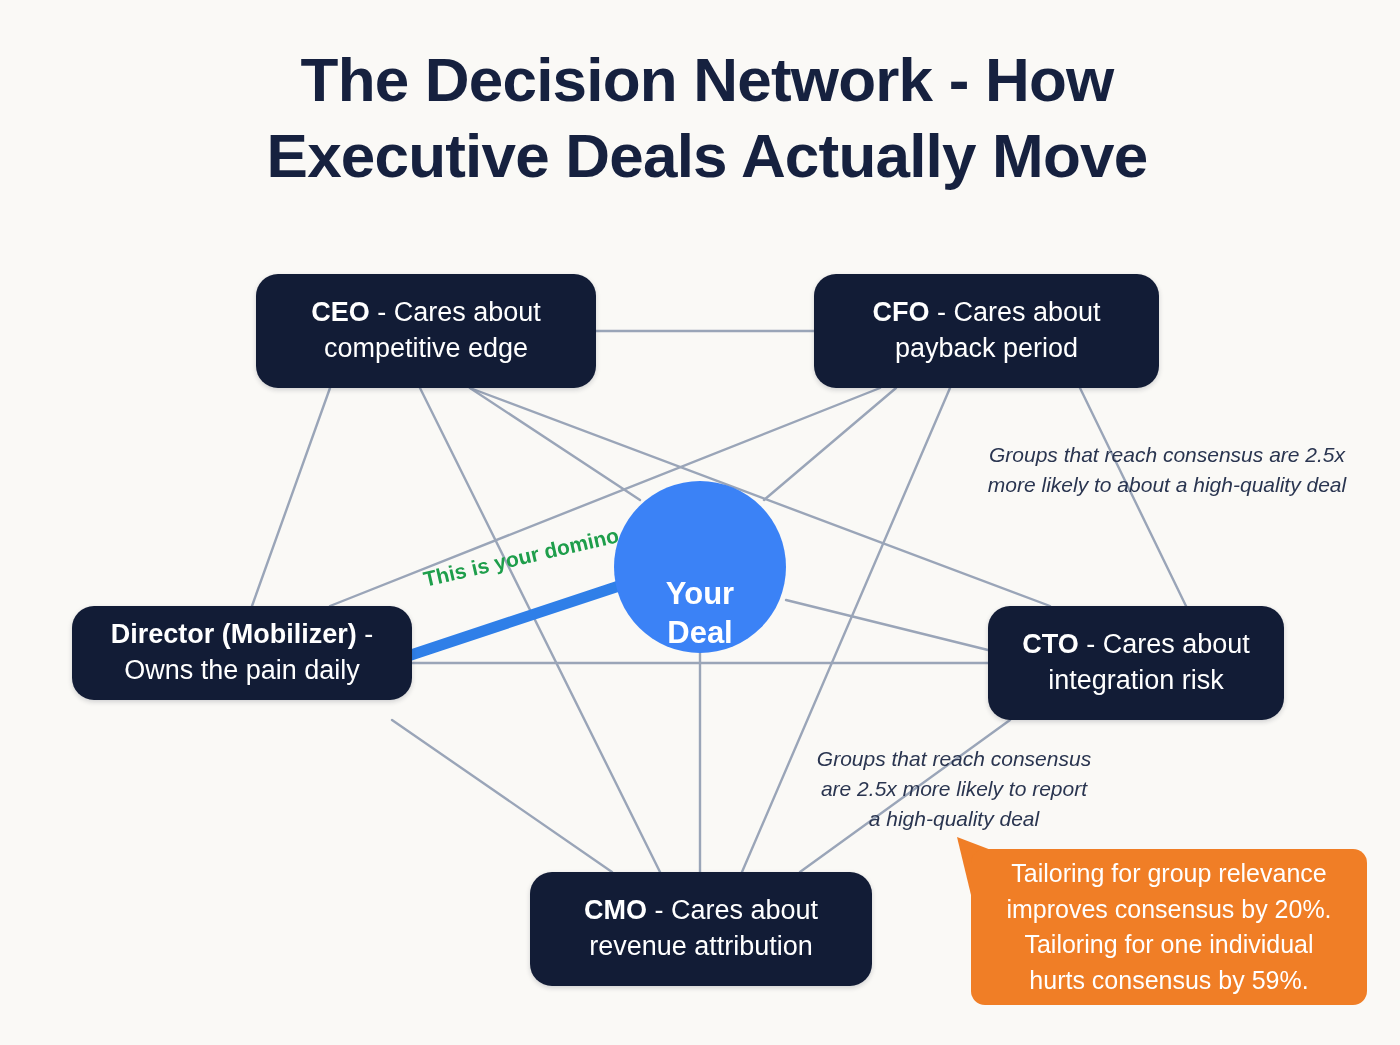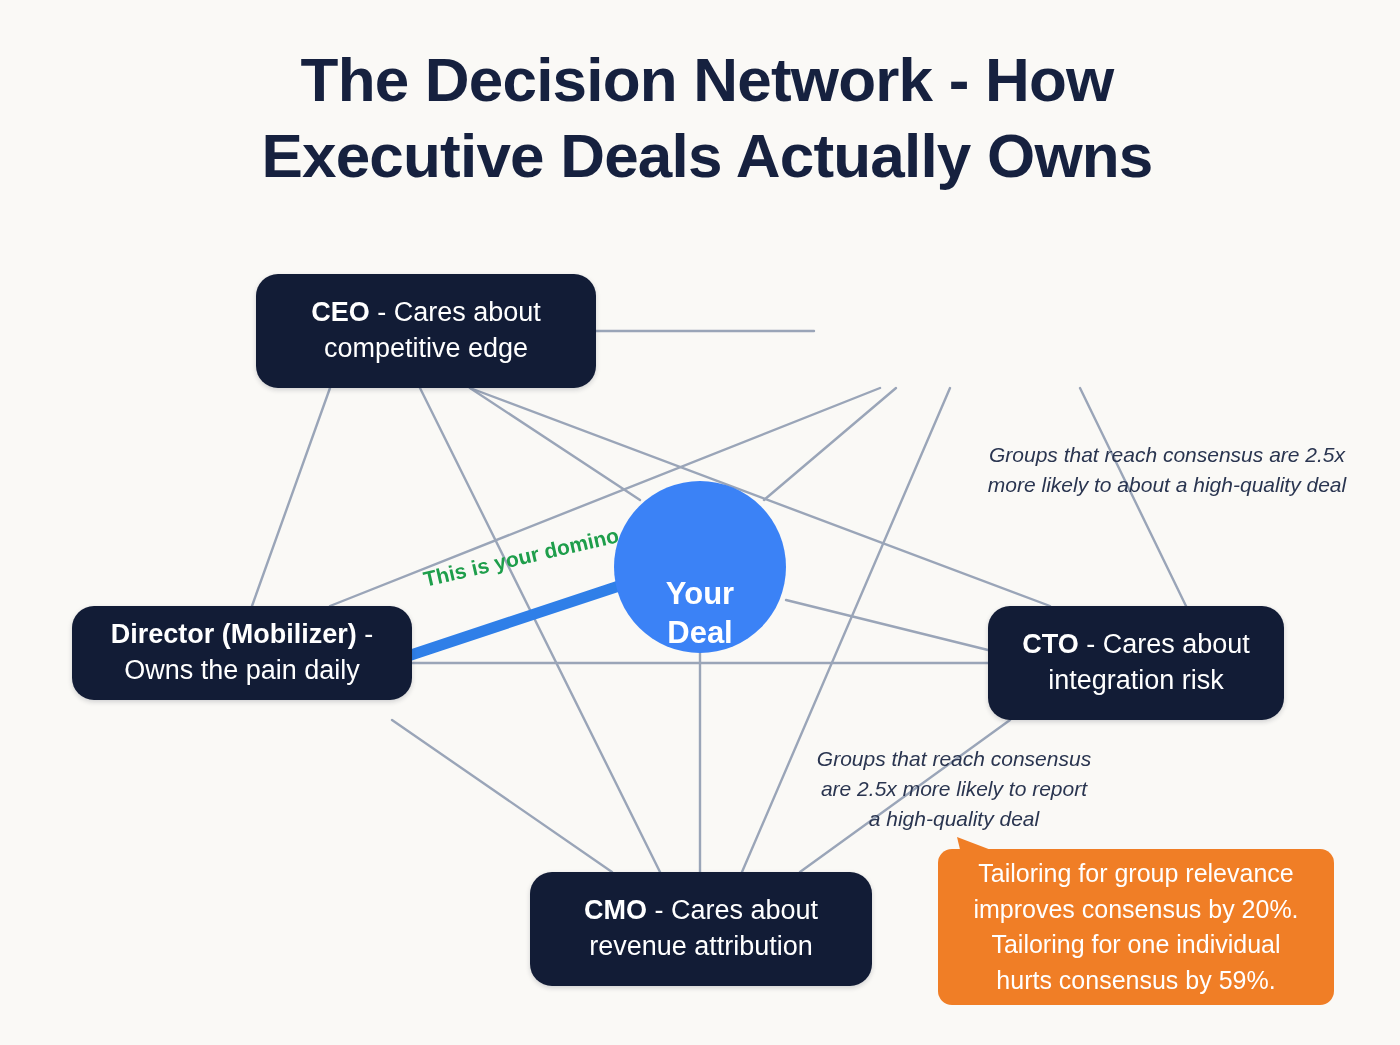--- a/index.html
+++ b/index.html
@@ -124,21 +124,21 @@
   .annotation-mid {
     left: 808px;
     top: 744px;
     width: 292px;
     text-align: center;
   }
 
   
   .callout {
     position: absolute;
-    left: 938px;
+    left: 971px;
     top: 849px;
     width: 396px;
     height: 156px;
     background: #f07e26;
     border-radius: 14px;
     color: #ffffff;
     font-size: 25px;
     line-height: 1.42;
     text-align: center;
     display: flex;
@@ -156,21 +156,21 @@
     overflow: visible;
   }
 </style>
 </head>
 <body>
 
 <div id="canvas">
 
   <div class="title">
     <span class="tl">The Decision Network - How</span>
-    <span class="tl">Executive Deals Actually Owns</span>
+    <span class="tl">Executive Deals Actually Move</span>
   </div>
 
   <svg id="net" viewBox="0 0 1400 1045">
     <g stroke="#9aa5b8" stroke-width="2.4" fill="none" stroke-linecap="round">
 
       <line x1="596" y1="331" x2="814" y2="331"></line>
 
       <line x1="330" y1="388" x2="252" y2="606"></line>
 
       <line x1="470" y1="388" x2="1050" y2="606"></line>
@@ -205,20 +205,26 @@
     </g>
   </svg>
 
   <div class="node node-ceo">
     <div>
       <span class="role">CEO</span><span> - Cares about</span><br>
       <span>competitive edge</span>
     </div>
   </div>
 
+  <div class="node node-cfo">
+    <div>
+      <span class="role">CFO</span><span> - Cares about</span><br>
+      <span>payback period</span>
+    </div>
+  </div>
 
   <div class="node node-director">
     <div>
       <span class="role">Director (Mobilizer)</span><span> -</span><br>
       <span>Owns the pain daily</span>
     </div>
   </div>
 
   <div class="node node-cto">
     <div>

